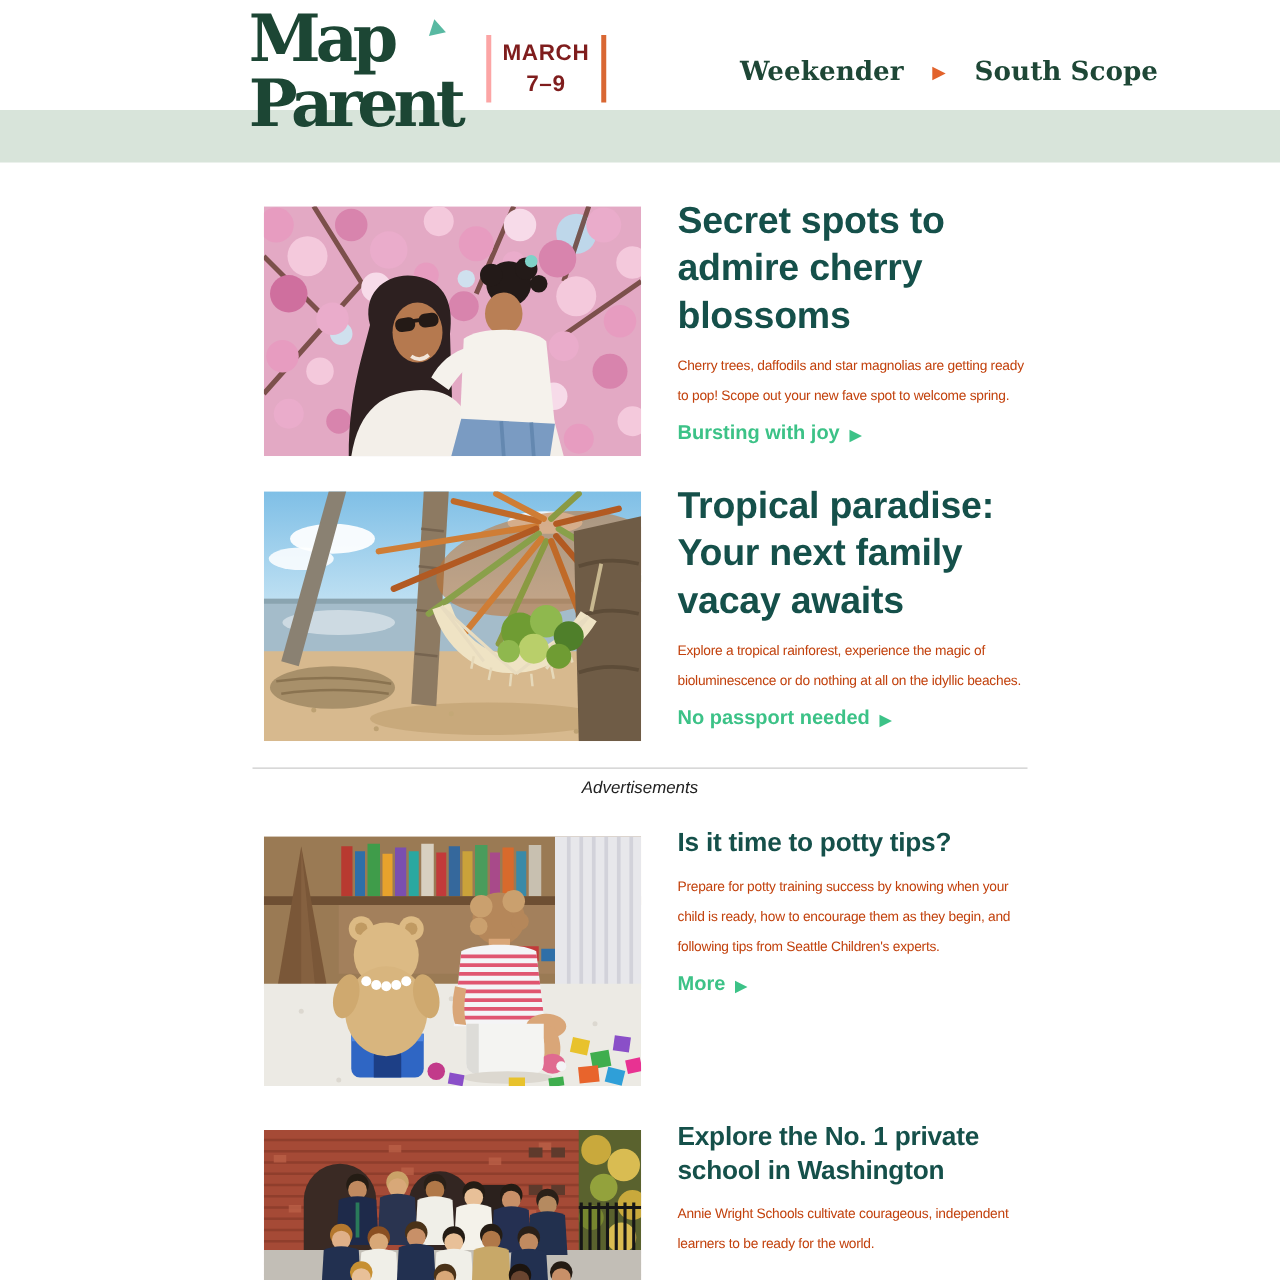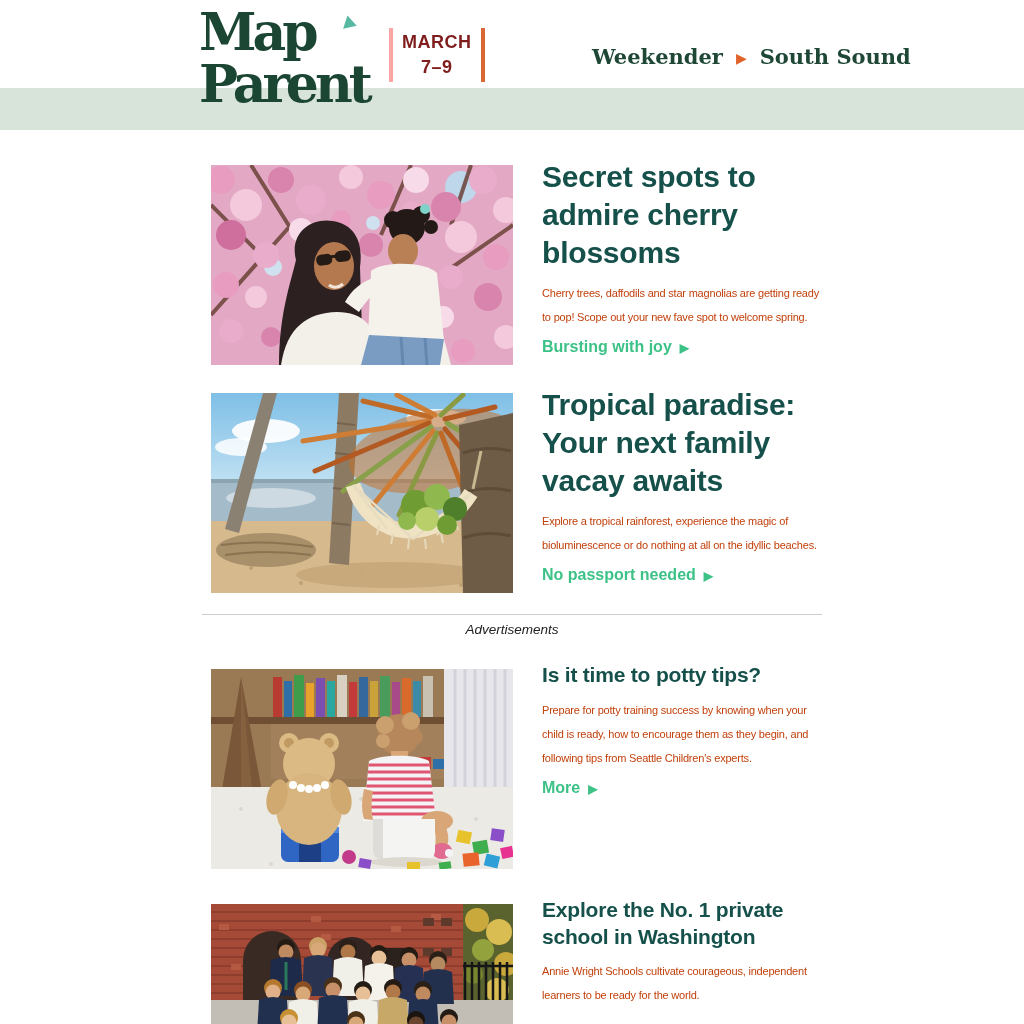--- a/index.html
+++ b/index.html
@@ -14,21 +14,21 @@
         font-family:"DejaVu Serif",serif;font-weight:bold;font-size:52px;
         line-height:52px;letter-spacing:-4px;cursor:pointer;}
   .logo .flag{position:absolute;left:146px;top:11px;width:0;height:0;
         border-left:12px solid #58b9a2;border-top:7px solid transparent;
         border-bottom:7px solid transparent;transform:rotate(18deg);}
   .date-badge{position:absolute;left:389px;top:28px;z-index:3;
         border-left:4px solid #fca5a5;border-right:4px solid #d96733;
         padding:2px 9px;text-align:center;color:#7f1d1d;font-weight:bold;
         font-size:18px;line-height:25px;letter-spacing:0.5px;}
   .edition{position:absolute;left:592px;top:44px;z-index:3;display:flex;
-        align-items:center;gap:13px;font-family:"DejaVu Serif",serif;
+        align-items:center;gap:23px;font-family:"DejaVu Serif",serif;
         font-weight:bold;font-size:21px;color:#1e4736;}
   .edition .arrow{color:#e2622b;font-size:14px;font-family:"DejaVu Sans",sans-serif;
         position:relative;top:1px;}
 
   
   .content{width:620px;margin:0 auto;}
   .row{display:flex;}
   .r1{margin-top:35px;}
   .r2{margin-top:28px;}
   .r3{margin-top:30px;}
@@ -64,21 +64,21 @@
     </div>
 
     <div class="date-badge">
       <div>MARCH</div>
       <div>7–9</div>
     </div>
 
     <div class="edition">
       <span>Weekender</span>
       <span class="arrow">▶</span>
-      <span>South Sound</span>
+      <span>South Scope</span>
     </div>
   </div>
 
   <div class="content">
 
     <div class="row r1">
       <div class="thumb">
         <svg viewBox="0 0 302 200" width="302" height="200">
           <rect width="302" height="200" fill="#e3a9c4"></rect>
           <circle cx="250" cy="22" r="16" fill="#bed7ea"></circle>

